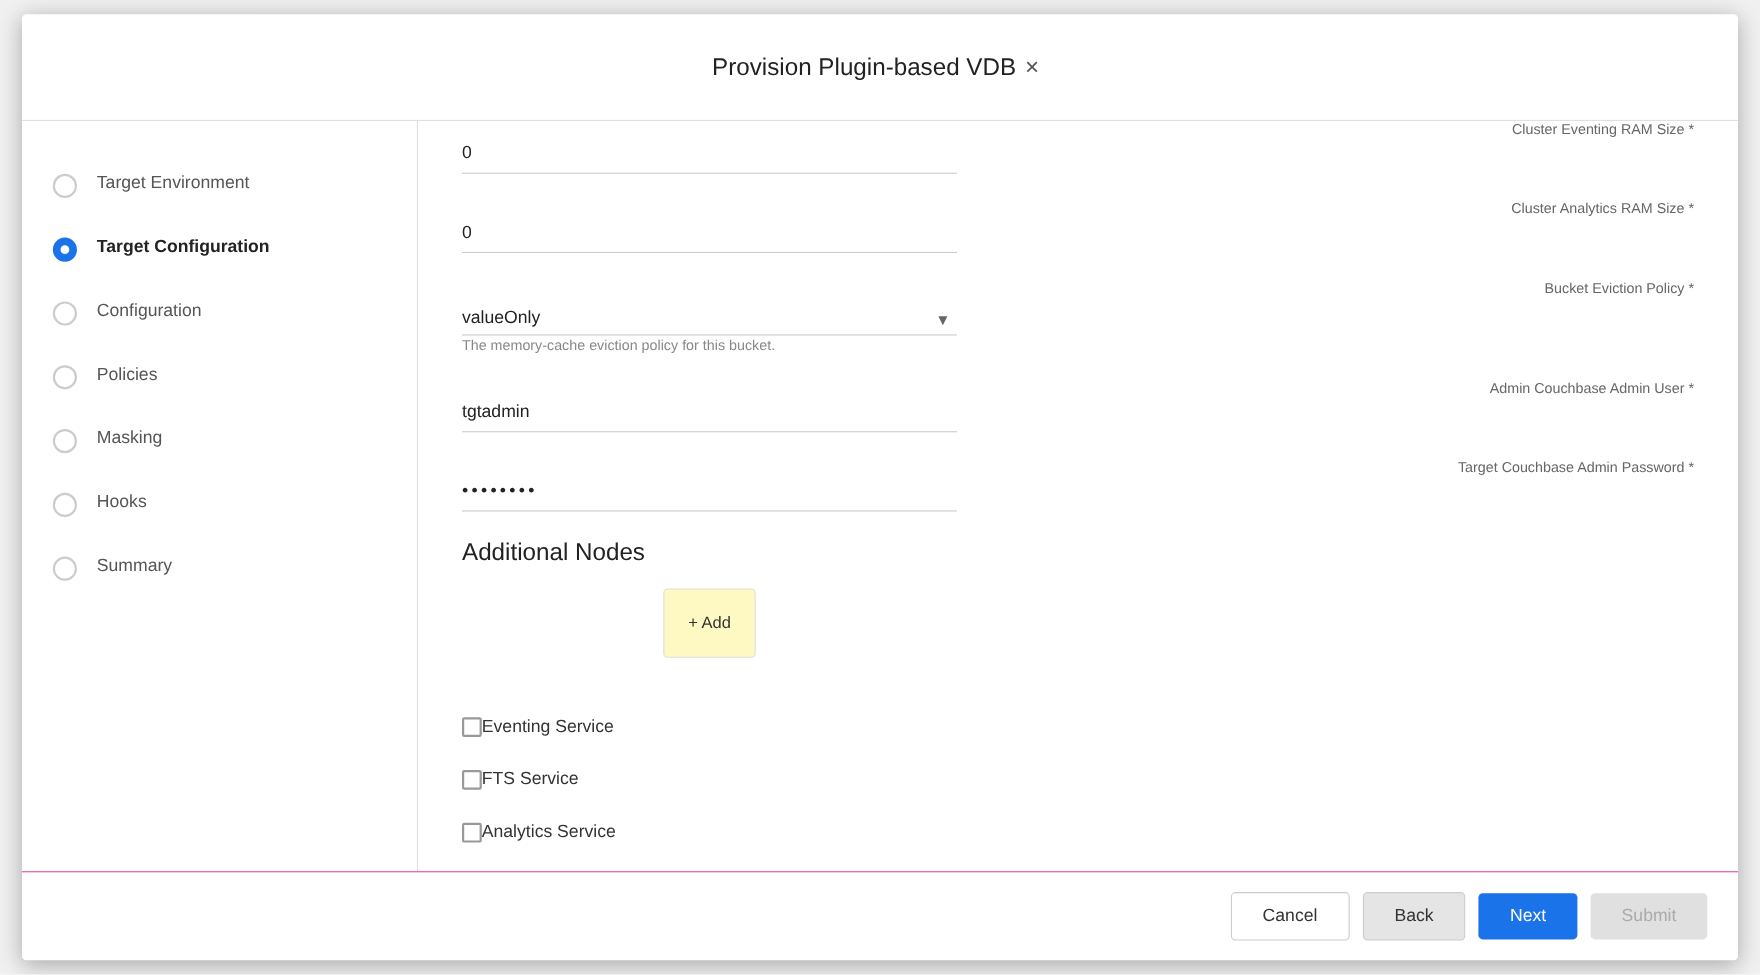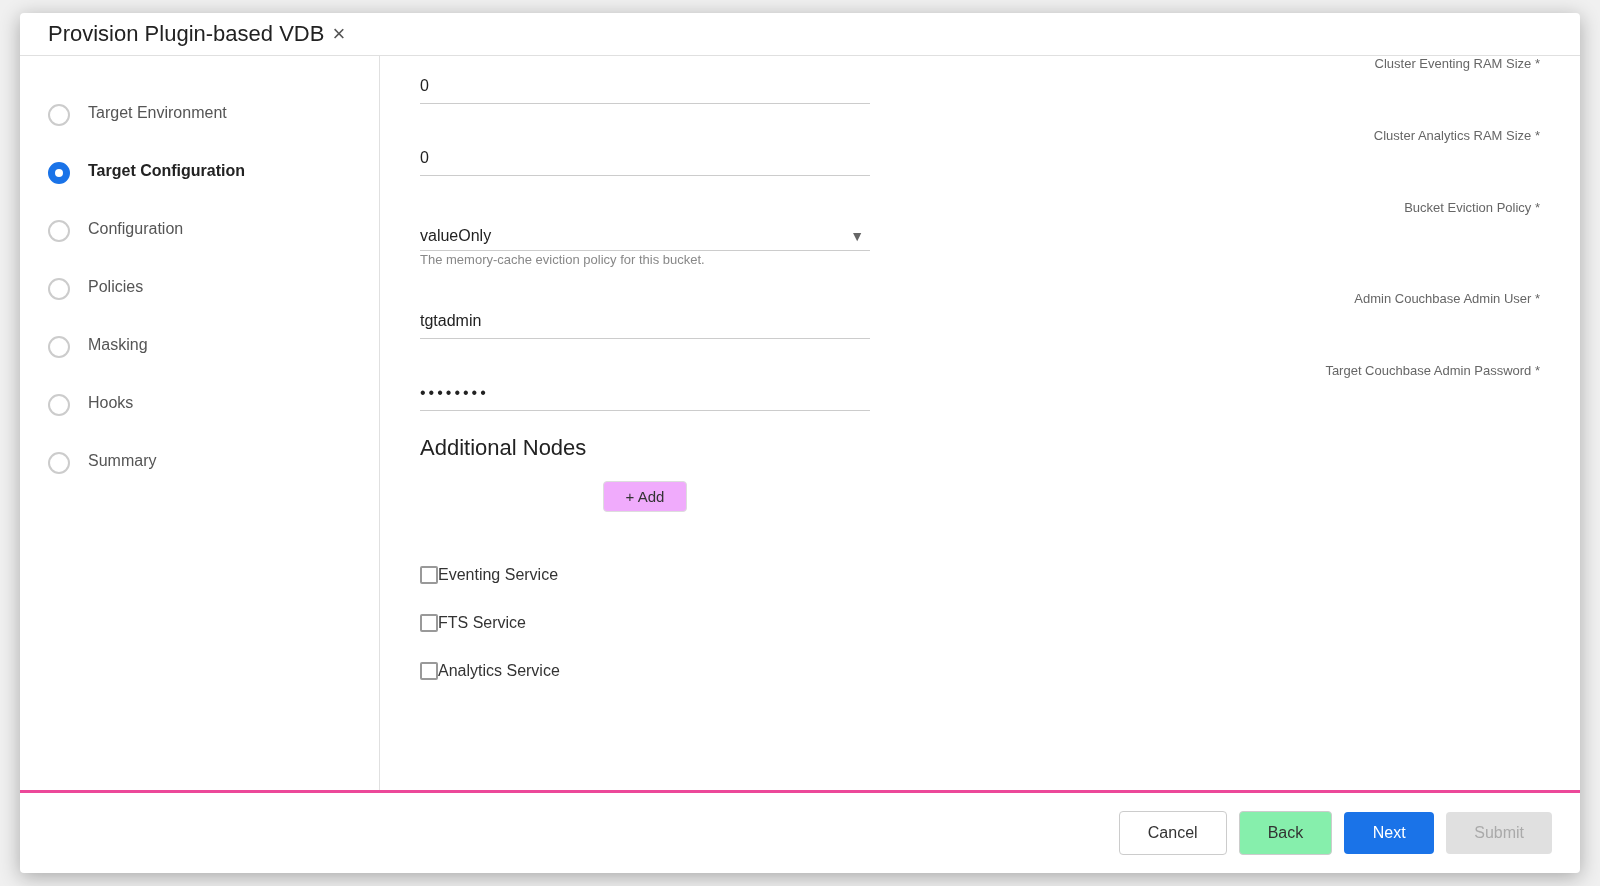--- a/index.html
+++ b/index.html
@@ -17,22 +17,22 @@
       height: 860px;
       border-radius: 4px;
       box-shadow: 0 4px 20px rgba(0,0,0,0.3);
       display: flex;
       flex-direction: column;
       overflow: hidden;
     }
     .modal-header {
       display: flex;
       align-items: center;
-      justify-content: flex-start;
-      padding: 4px 28px;
+      justify-content: center;
+      padding: 31px 28px;
       border-bottom: 1px solid #e0e0e0;
       flex-shrink: 0;
     }
     .modal-title {
       font-size: 22px;
       font-weight: 400;
       color: #222;
     }
     .close-btn {
       background: none;
@@ -143,24 +143,24 @@
       color: #666;
       pointer-events: none;
     }
     .section-title {
       font-size: 22px;
       color: #222;
       font-weight: 400;
       margin: 10px 0 20px 0;
     }
     .add-btn {
-      background: #f0abfc;
+      background: #fef9c3;
       border: 1px solid #ddd;
       border-radius: 4px;
-      padding: 6px 22px;
+      padding: 22px 22px;
       font-size: 15px;
       color: #333;
       cursor: pointer;
       display: flex;
       align-items: center;
       gap: 6px;
       margin: 0 0 30px 0;
     }
     .checkbox-item {
       display: flex;
@@ -178,39 +178,39 @@
     }
     .checkbox-label {
       font-size: 16px;
       color: #333;
     }
     .modal-footer {
       display: flex;
       align-items: center;
       justify-content: flex-end;
       padding: 18px 28px;
-      border-top: 3px solid #ec4899;
+      border-top: 1px solid #ec4899;
       gap: 12px;
       flex-shrink: 0;
     }
     .btn {
       padding: 12px 28px;
       border-radius: 4px;
       font-size: 16px;
       cursor: pointer;
       border: none;
       min-width: 90px;
     }
     .btn-cancel {
       background: white;
       border: 1px solid #ccc;
       color: #333;
     }
     .btn-back {
-      background: #86efac;
+      background: #e5e5e5;
       border: 1px solid #ccc;
       color: #333;
     }
     .btn-next {
       background: #1a73e8;
       color: white;
     }
     .btn-submit {
       background: #e0e0e0;
       color: #aaa;

